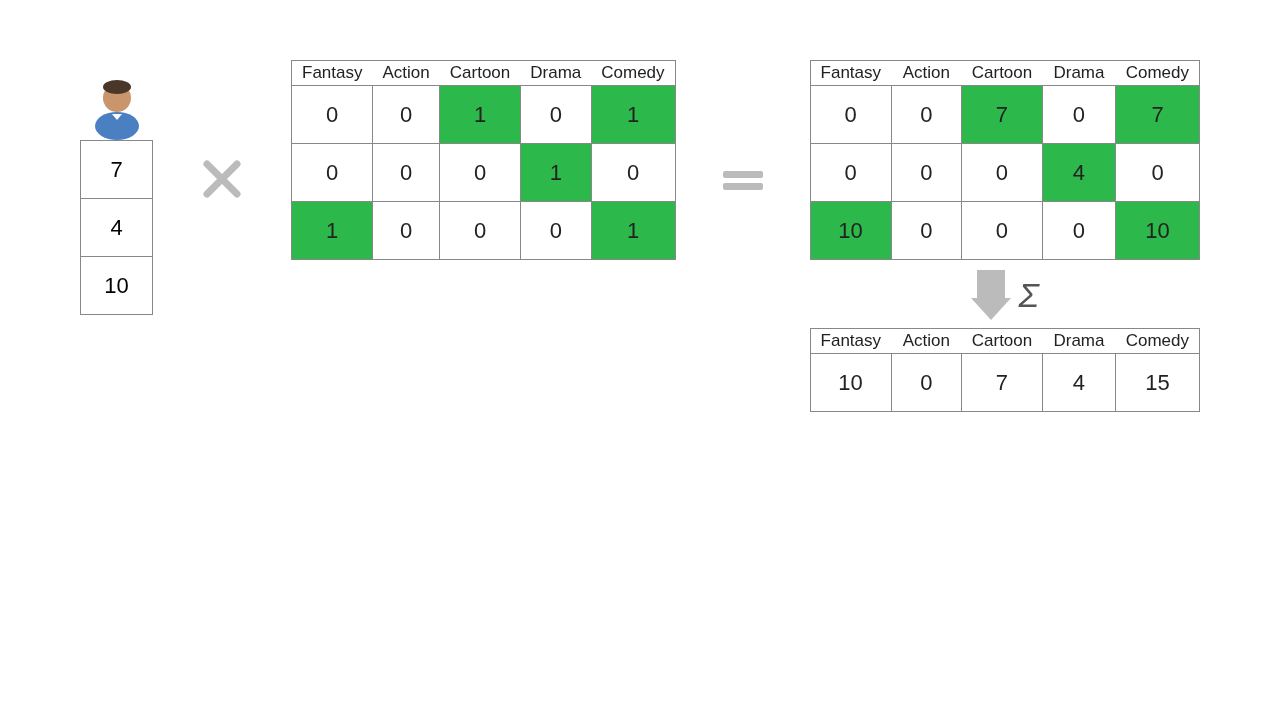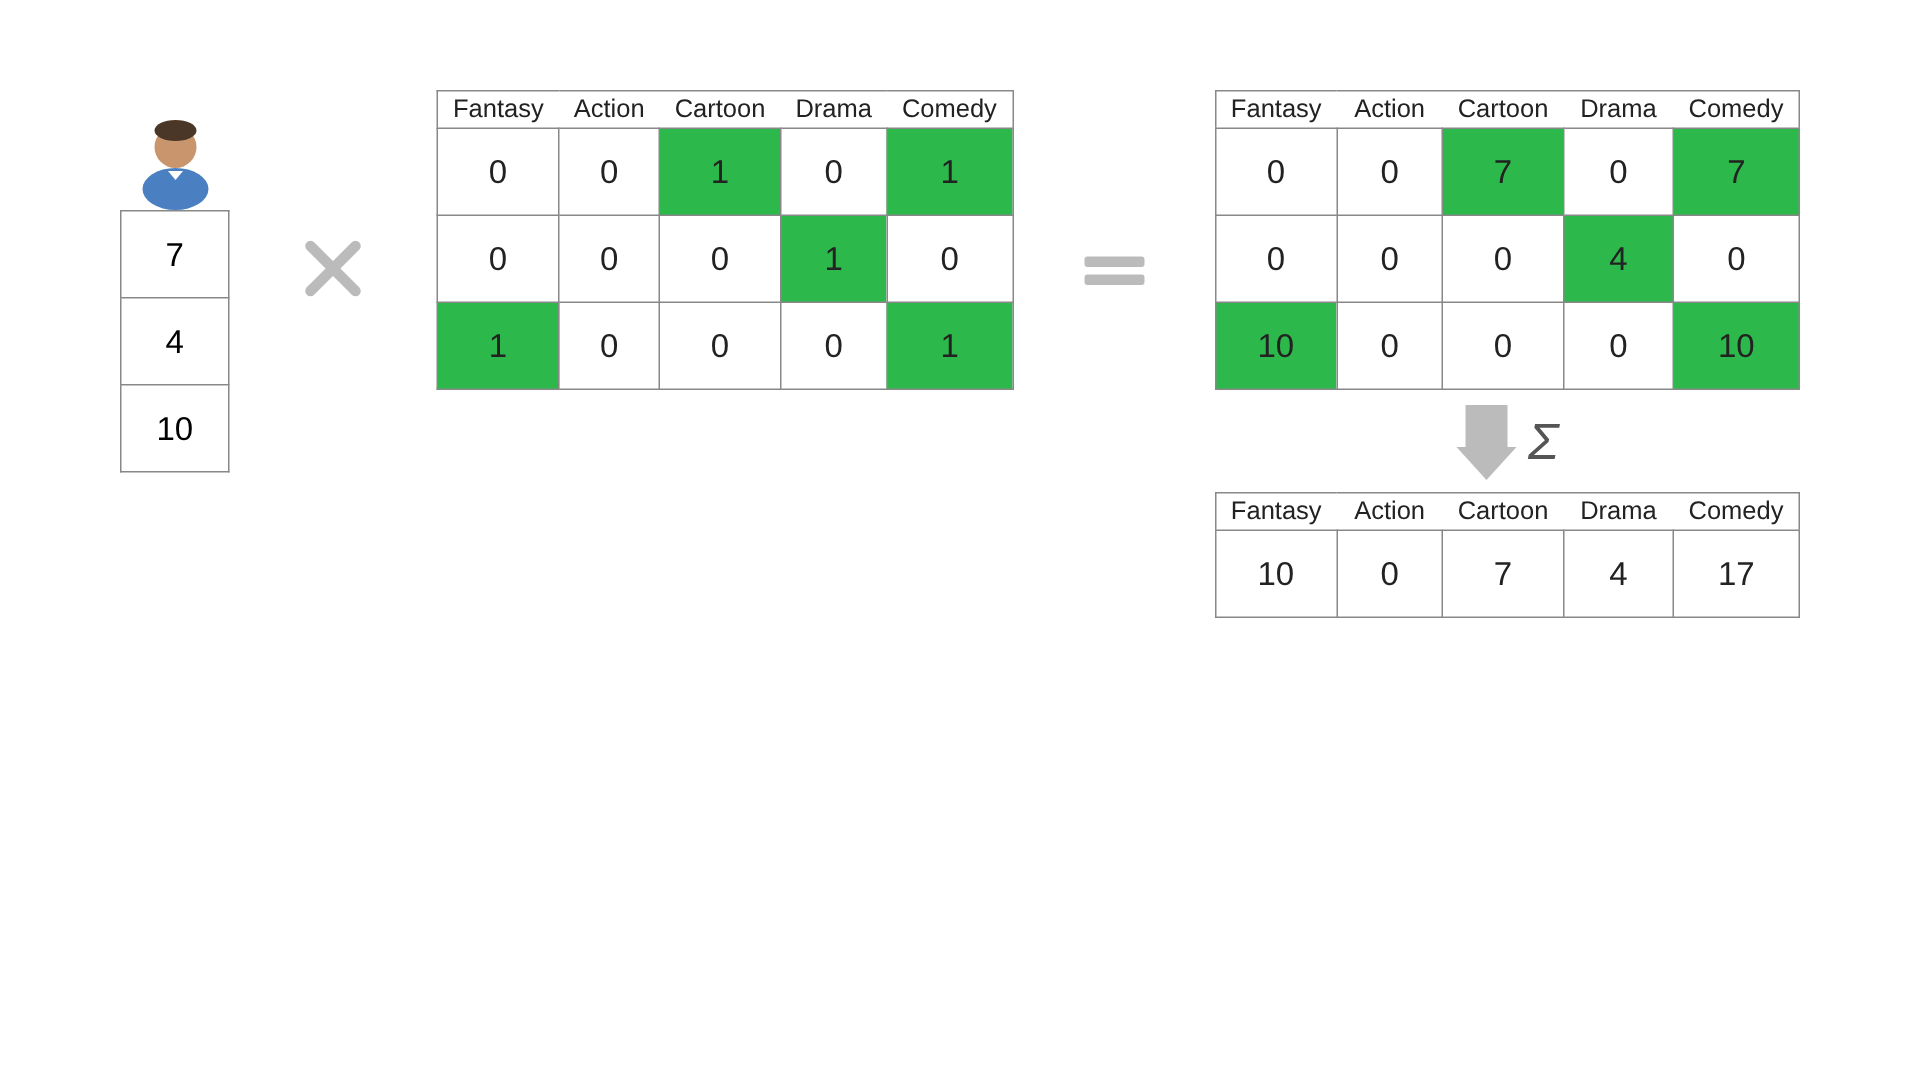--- a/index.html
+++ b/index.html
@@ -288,19 +288,19 @@
             <th>Comedy</th>
           </tr>
       </thead>
       <tbody>
         <tr id="sum-values-row">
 
         <td class="cell-white">10</td>
             <td class="cell-white">0</td>
             <td class="cell-white">7</td>
             <td class="cell-white">4</td>
-            <td class="cell-white">17</td>
+            <td class="cell-white">15</td>
           </tr>
       </tbody>
     </table>
   </div>
 
 </div>
 
 </body></html>

